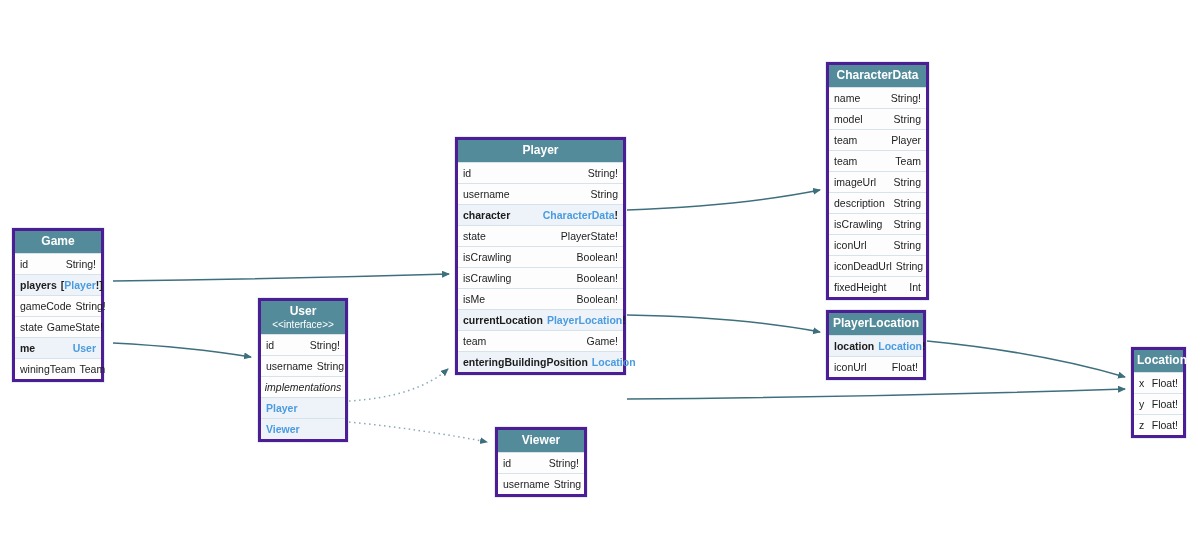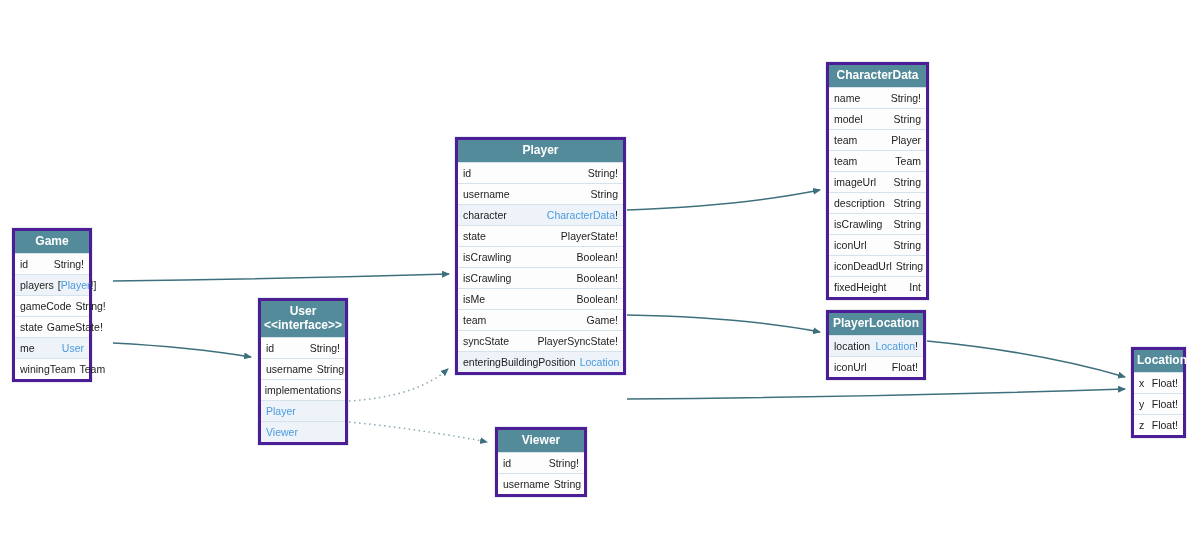--- a/index.html
+++ b/index.html
@@ -9,28 +9,28 @@
   }
   .edge-layer{position:absolute;left:0;top:0;}
   .type-table{
     position:absolute;background:#a3a3a3;border:3px solid #4c1d95;
     box-sizing:border-box;box-shadow:0 0 0 0.5px #c9dbe2;
   }
   .table-header{
     background:#538b9a;color:#ffffff;text-align:center;font-weight:bold;
     font-size:12px;line-height:1.15;padding:4px 3px;cursor:pointer;
   }
-  .stereotype{display:block;font-size:12px;font-weight:bold;letter-spacing:0;text-align:center;}
+  .stereotype{display:block;font-size:10px;font-weight:normal;letter-spacing:0;text-align:center;}
   .row{
     display:flex;align-items:center;justify-content:space-between;gap:4px;
     height:20px;padding:0 5px;border-top:1px solid #d6e3ea;
     font-size:10.5px;color:#1c1c1c;white-space:nowrap;background:#fdfdfe;
   }
-  .row.highlight{background:#edf3f8;}
-  .row.center{justify-content:center;}
+  .row.highlight{background:#edf3f8;font-weight:bold;}
+  .row.center{justify-content:center;font-style:italic;}
   .fname{flex:0 0 auto;text-align:center;}
   .ftype{flex:0 1 auto;text-align:center;}
   .link{color:#4a9be0;cursor:pointer;}
 </style>
 </head>
 <body>
 
 <div class="canvas">
   <svg class="edge-layer" width="1200" height="547">
     <defs>
@@ -43,21 +43,21 @@
         <path d="M 113,343 Q 190,347 251,357" fill="none" stroke="#3e6f7d" stroke-width="1.5" marker-end="url(#arrowhead)"></path>
         <path d="M 627,210 Q 740,206 820,190" fill="none" stroke="#3e6f7d" stroke-width="1.5" marker-end="url(#arrowhead)"></path>
         <path d="M 627,315 Q 740,317 820,332" fill="none" stroke="#3e6f7d" stroke-width="1.5" marker-end="url(#arrowhead)"></path>
         <path d="M 627,399 Q 880,397 1125,389" fill="none" stroke="#3e6f7d" stroke-width="1.5" marker-end="url(#arrowhead)"></path>
         <path d="M 927,341 Q 1040,352 1125,377" fill="none" stroke="#3e6f7d" stroke-width="1.5" marker-end="url(#arrowhead)"></path>
         <path d="M 349,401 Q 416,397 448,369" fill="none" stroke="#8aa9b3" stroke-width="1.5" stroke-dasharray="1.5 3.5" marker-end="url(#arrowhead)"></path>
         <path d="M 349,422 Q 420,429 487,442" fill="none" stroke="#8aa9b3" stroke-width="1.5" stroke-dasharray="1.5 3.5" marker-end="url(#arrowhead)"></path>
       </g>
   </svg>
 
-<div class="type-table" style="left: 12px; top: 228px; width: 80px;">
+<div class="type-table" style="left: 12px; top: 228px; width: 92px;">
       <div class="table-header"><span>Game</span></div>
       <div class="row">
         <span class="fname">id</span>
         <span class="ftype"><span>String!</span></span>
       </div>
       <div class="row highlight">
         <span class="fname">players</span>
         <span class="ftype"><span>[</span><span class="link">Player</span><span>!]</span></span>
       </div>
       <div class="row">
@@ -120,27 +120,27 @@
         <span class="ftype"><span>Boolean!</span></span>
       </div>
       <div class="row">
         <span class="fname">isCrawling</span>
         <span class="ftype"><span>Boolean!</span></span>
       </div>
       <div class="row">
         <span class="fname">isMe</span>
         <span class="ftype"><span>Boolean!</span></span>
       </div>
+      <div class="row highlight">
+        <span class="fname">currentLocation</span>
+        <span class="ftype"><span class="link">PlayerLocation</span><span>!</span></span>
+      </div>
       <div class="row">
         <span class="fname">team</span>
         <span class="ftype"><span>Game!</span></span>
-      </div>
-      <div class="row">
-        <span class="fname">syncState</span>
-        <span class="ftype"><span>PlayerSyncState!</span></span>
       </div>
       <div class="row highlight">
         <span class="fname">enteringBuildingPosition</span>
         <span class="ftype"><span class="link">Location</span></span>
       </div>
     </div>
     <div class="type-table" style="left: 495px; top: 427px; width: 92px;">
       <div class="table-header"><span>Viewer</span></div>
       <div class="row">
         <span class="fname">id</span>

